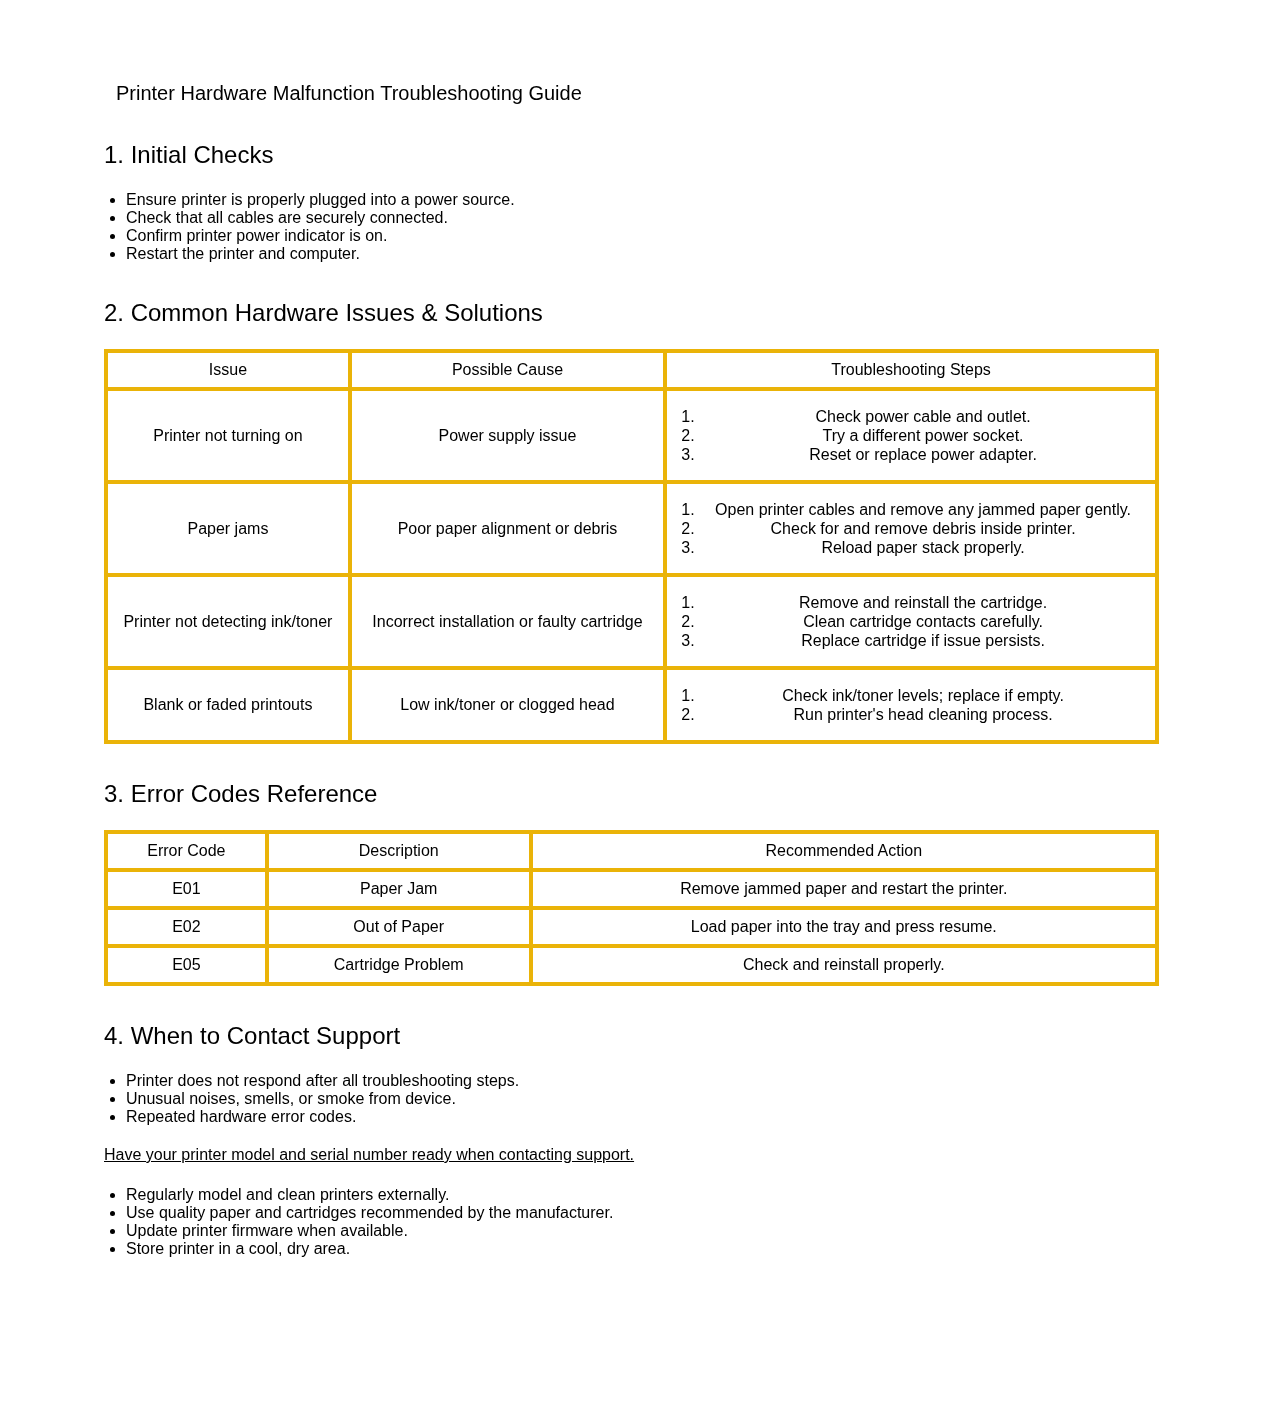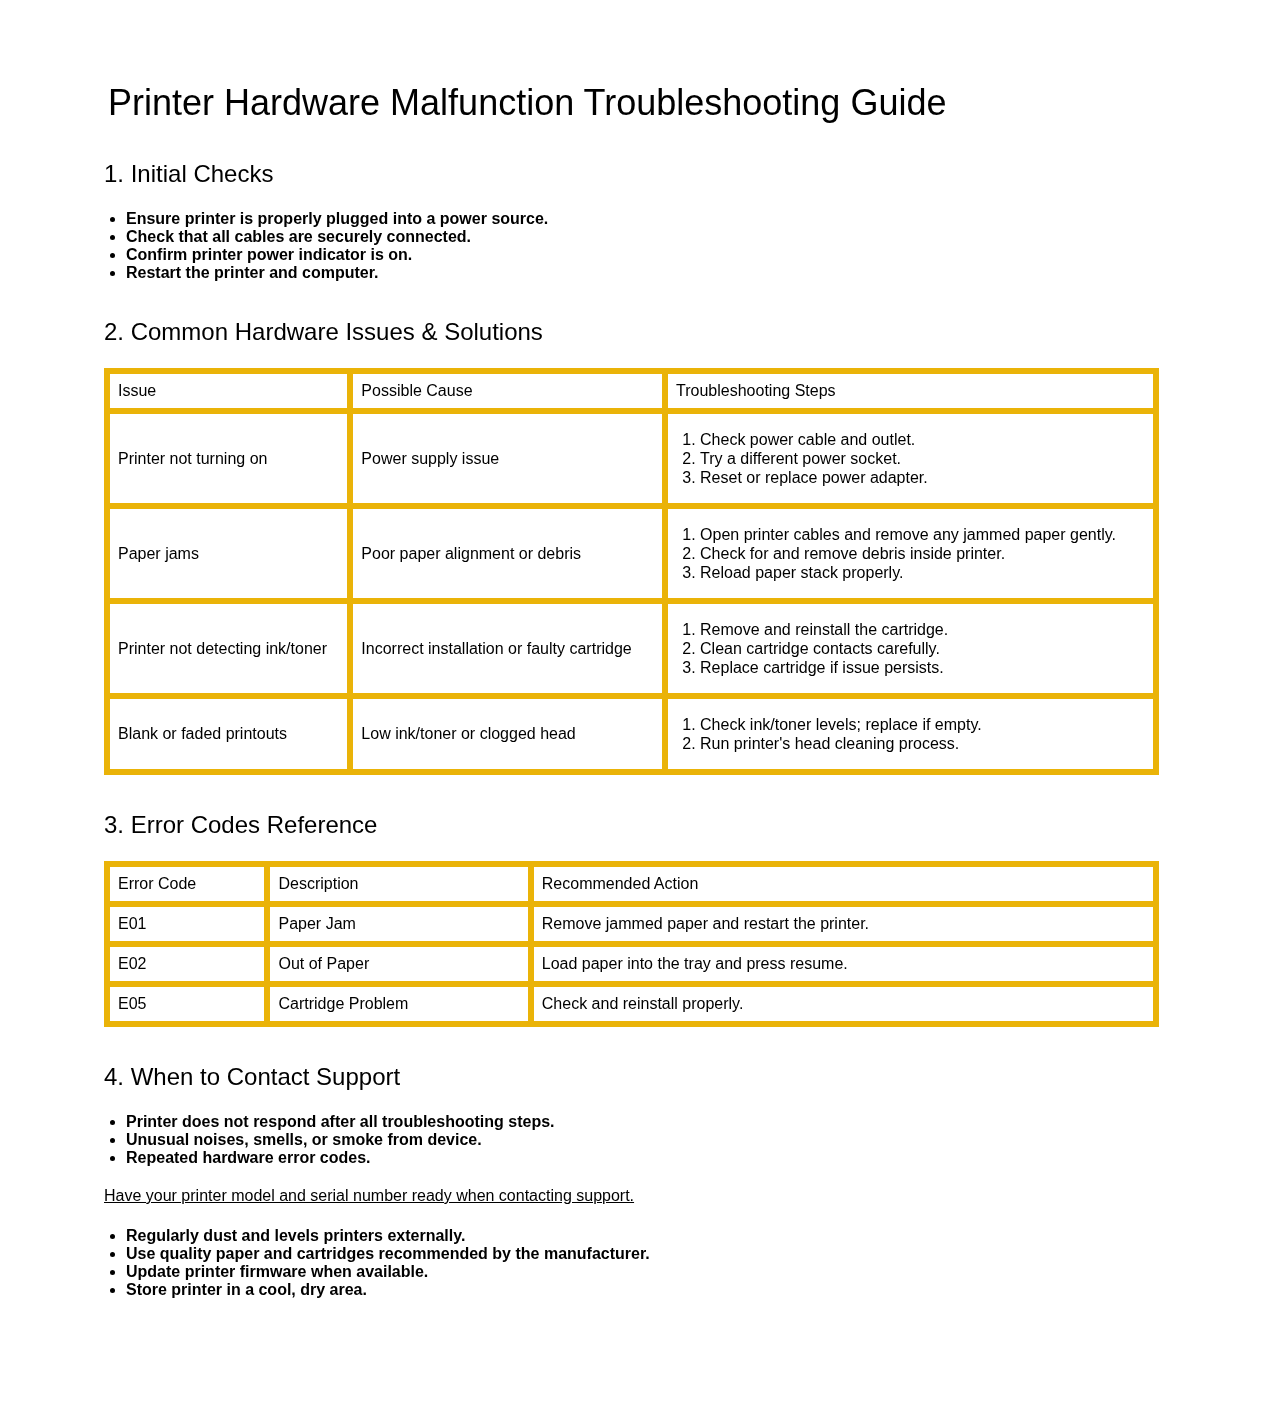--- a/index.html
+++ b/index.html
@@ -9,53 +9,52 @@
     color: #000000;
     font-family: "Liberation Sans", sans-serif;
     font-size: 16px;
   }
   .page {
     width: 1063px;
     padding: 82px 100px 80px 100px;
     box-sizing: content-box;
   }
   h1 {
-    font-size: 36px;
+    font-size: 20px;
     font-weight: 400;
-    margin: 0 0 28px 8px;
+    margin: 0 0 28px 16px;
     letter-spacing: 0;
   }
   h2 {
     font-size: 24px;
     font-weight: 400;
     margin: 36px 0 22px 0;
   }
   ul.bullets {
     margin: 22px 0 0 0;
     padding-left: 22px;
-    font-weight: bold;
   }
   ul.bullets li {
     line-height: 18px;
     margin: 0;
   }
   p.note {
     margin: 20px 0 0 0;
     line-height: 18px;
     text-decoration: underline;
   }
   table {
     border-collapse: collapse;
     width: 100%;
     table-layout: fixed;
   }
   th, td {
-    border: 6px solid #eab308;
+    border: 4px solid #eab308;
     font-weight: 400;
-    text-align: left;
+    text-align: center;
     font-size: 16px;
     vertical-align: middle;
   }
   th {
     padding: 8px;
   }
   td {
     padding: 8px;
   }
   table.issues td {
@@ -196,20 +195,20 @@
     <ul class="bullets">
       <li>Printer does not respond after all troubleshooting steps.</li>
       <li>Unusual noises, smells, or smoke from device.</li>
       <li>Repeated hardware error codes.</li>
     </ul>
     <p class="note">Have your printer model and serial number ready when contacting support.</p>
   </div>
 
   <div class="section">
     <ul class="bullets">
-      <li>Regularly dust and levels printers externally.</li>
+      <li>Regularly model and clean printers externally.</li>
       <li>Use quality paper and cartridges recommended by the manufacturer.</li>
       <li>Update printer firmware when available.</li>
       <li>Store printer in a cool, dry area.</li>
     </ul>
   </div>
 
 </div>
 
 </body></html>

